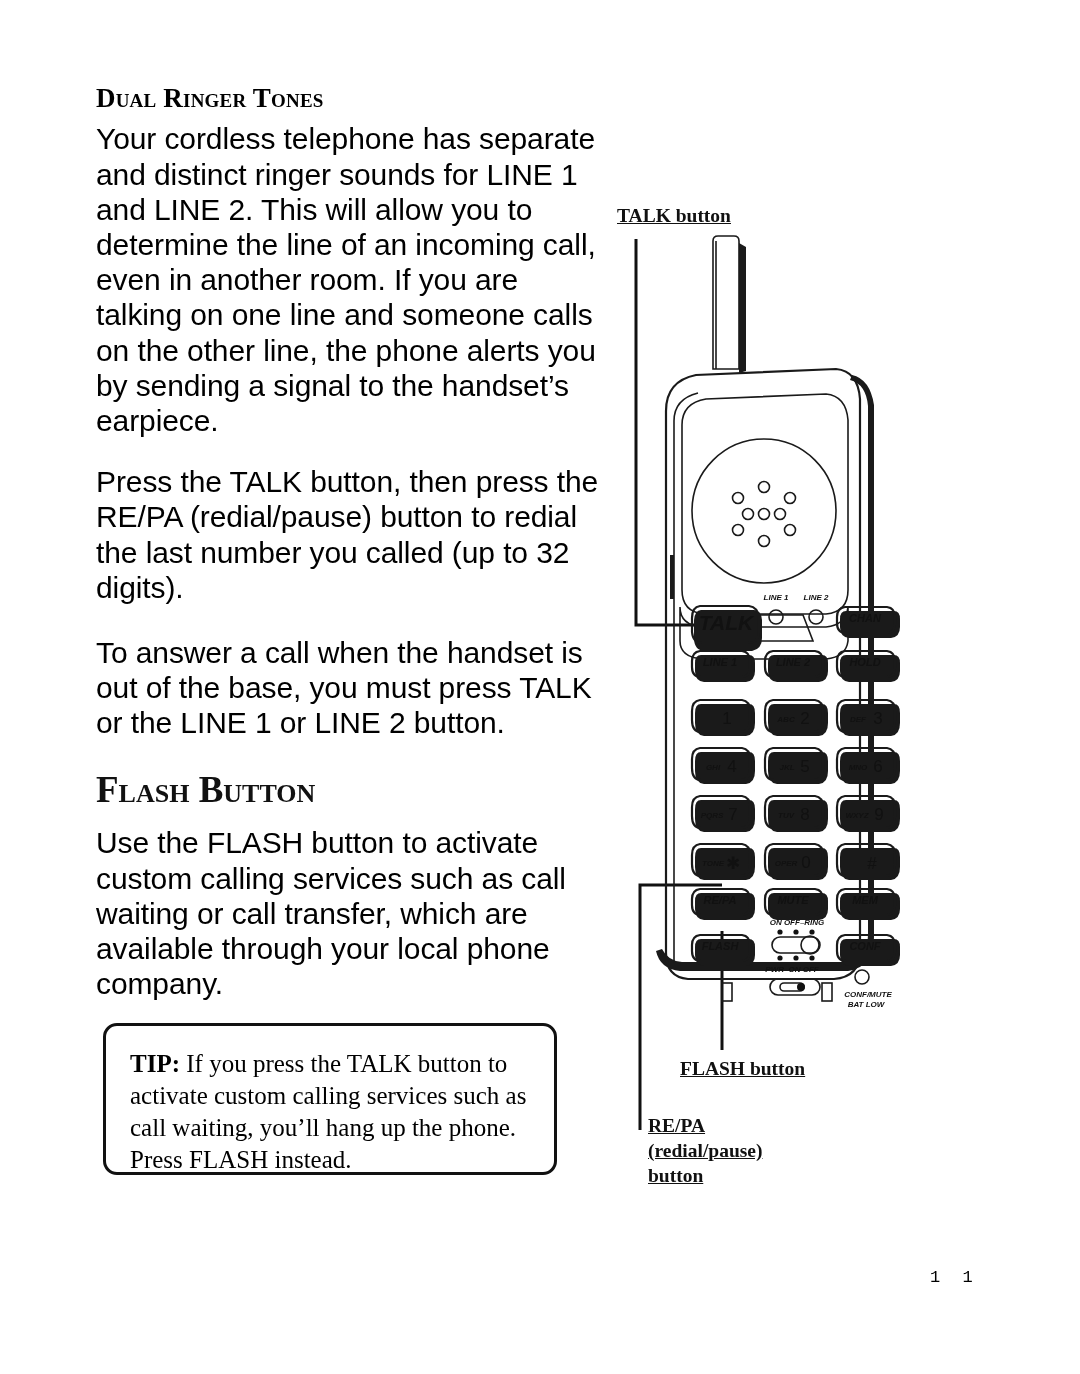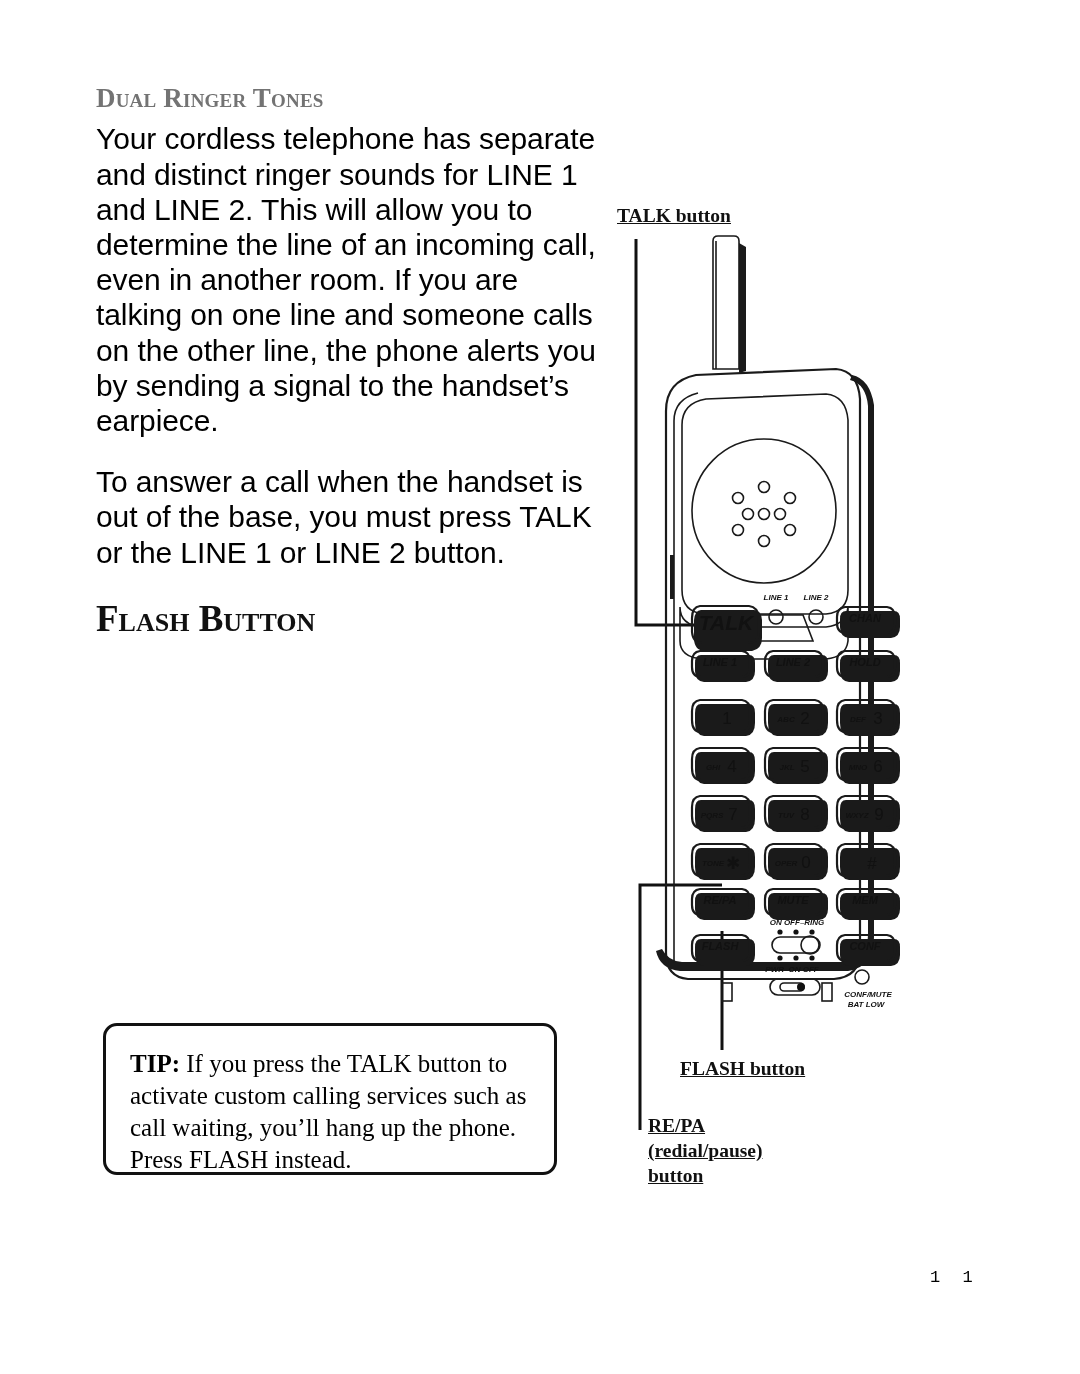--- a/index.html
+++ b/index.html
@@ -4,21 +4,21 @@
 <style>
   html,body{margin:0;padding:0;background:#fff;}
   body{width:1080px;height:1374px;position:relative;overflow:hidden;
        font-family:"Liberation Sans",sans-serif;color:#000;}
 
   
   .col{position:absolute;left:96px;top:84px;width:512px;}
 
   .h-sub{font-family:"Liberation Serif",serif;font-weight:bold;
          font-size:27px;line-height:1.05;letter-spacing:.2px;
-         font-variant:small-caps;margin:0 0 9px 0;color:#737373;}
+         font-variant:small-caps;margin:0 0 9px 0;color:#000000;}
   .h-sub .big{font-size:31px;}
 
   .h-sec{font-family:"Liberation Serif",serif;font-weight:bold;
          font-size:37px;line-height:1.05;font-variant:small-caps;
          margin:0 0 16px 0;color:#111;}
 
   p.body{font-family:"Liberation Sans",sans-serif;font-size:30px;
          line-height:35.2px;margin:0 0 26px 0;letter-spacing:-0.1px;}
   p.body.tight{margin-bottom:30px;}
 
@@ -45,24 +45,26 @@
   #diagram svg{display:block;overflow:visible;}
 </style>
 </head>
 <body>
 
 <div class="col">
 
   <h2 class="h-sub">Dual Ringer Tones</h2>
   <p class="body">Your cordless telephone has separate and distinct ringer sounds for LINE 1 and LINE 2. This will allow you to determine the line of an incoming call, even in another room. If you are talking on one line and someone calls on the other line, the phone alerts you by sending a signal to the handset’s earpiece.</p>
 
+  <p class="body tight">Press the TALK button, then press the RE/PA (redial/pause) button to redial the last number you called (up to 32 digits).</p>
 
   <p class="body tight">To answer a call when the handset is out of the base, you must press TALK or the LINE 1 or LINE 2 button.</p>
 
   <h1 class="h-sec">Flash Button</h1>
+  <p class="body">Use the FLASH button to activate custom calling services such as call waiting or call transfer, which are available through your local phone company.</p>
 
 </div>
 
 <div class="tipbox">
   <p><b>TIP:</b><span> If you press the TALK button to activate custom calling services such as call waiting, you’ll hang up the phone. Press FLASH instead.</span></p>
 </div>
 
 <div class="callout" id="co-talk">TALK button</div>
 
 <div class="callout" id="co-flash">FLASH button</div>

